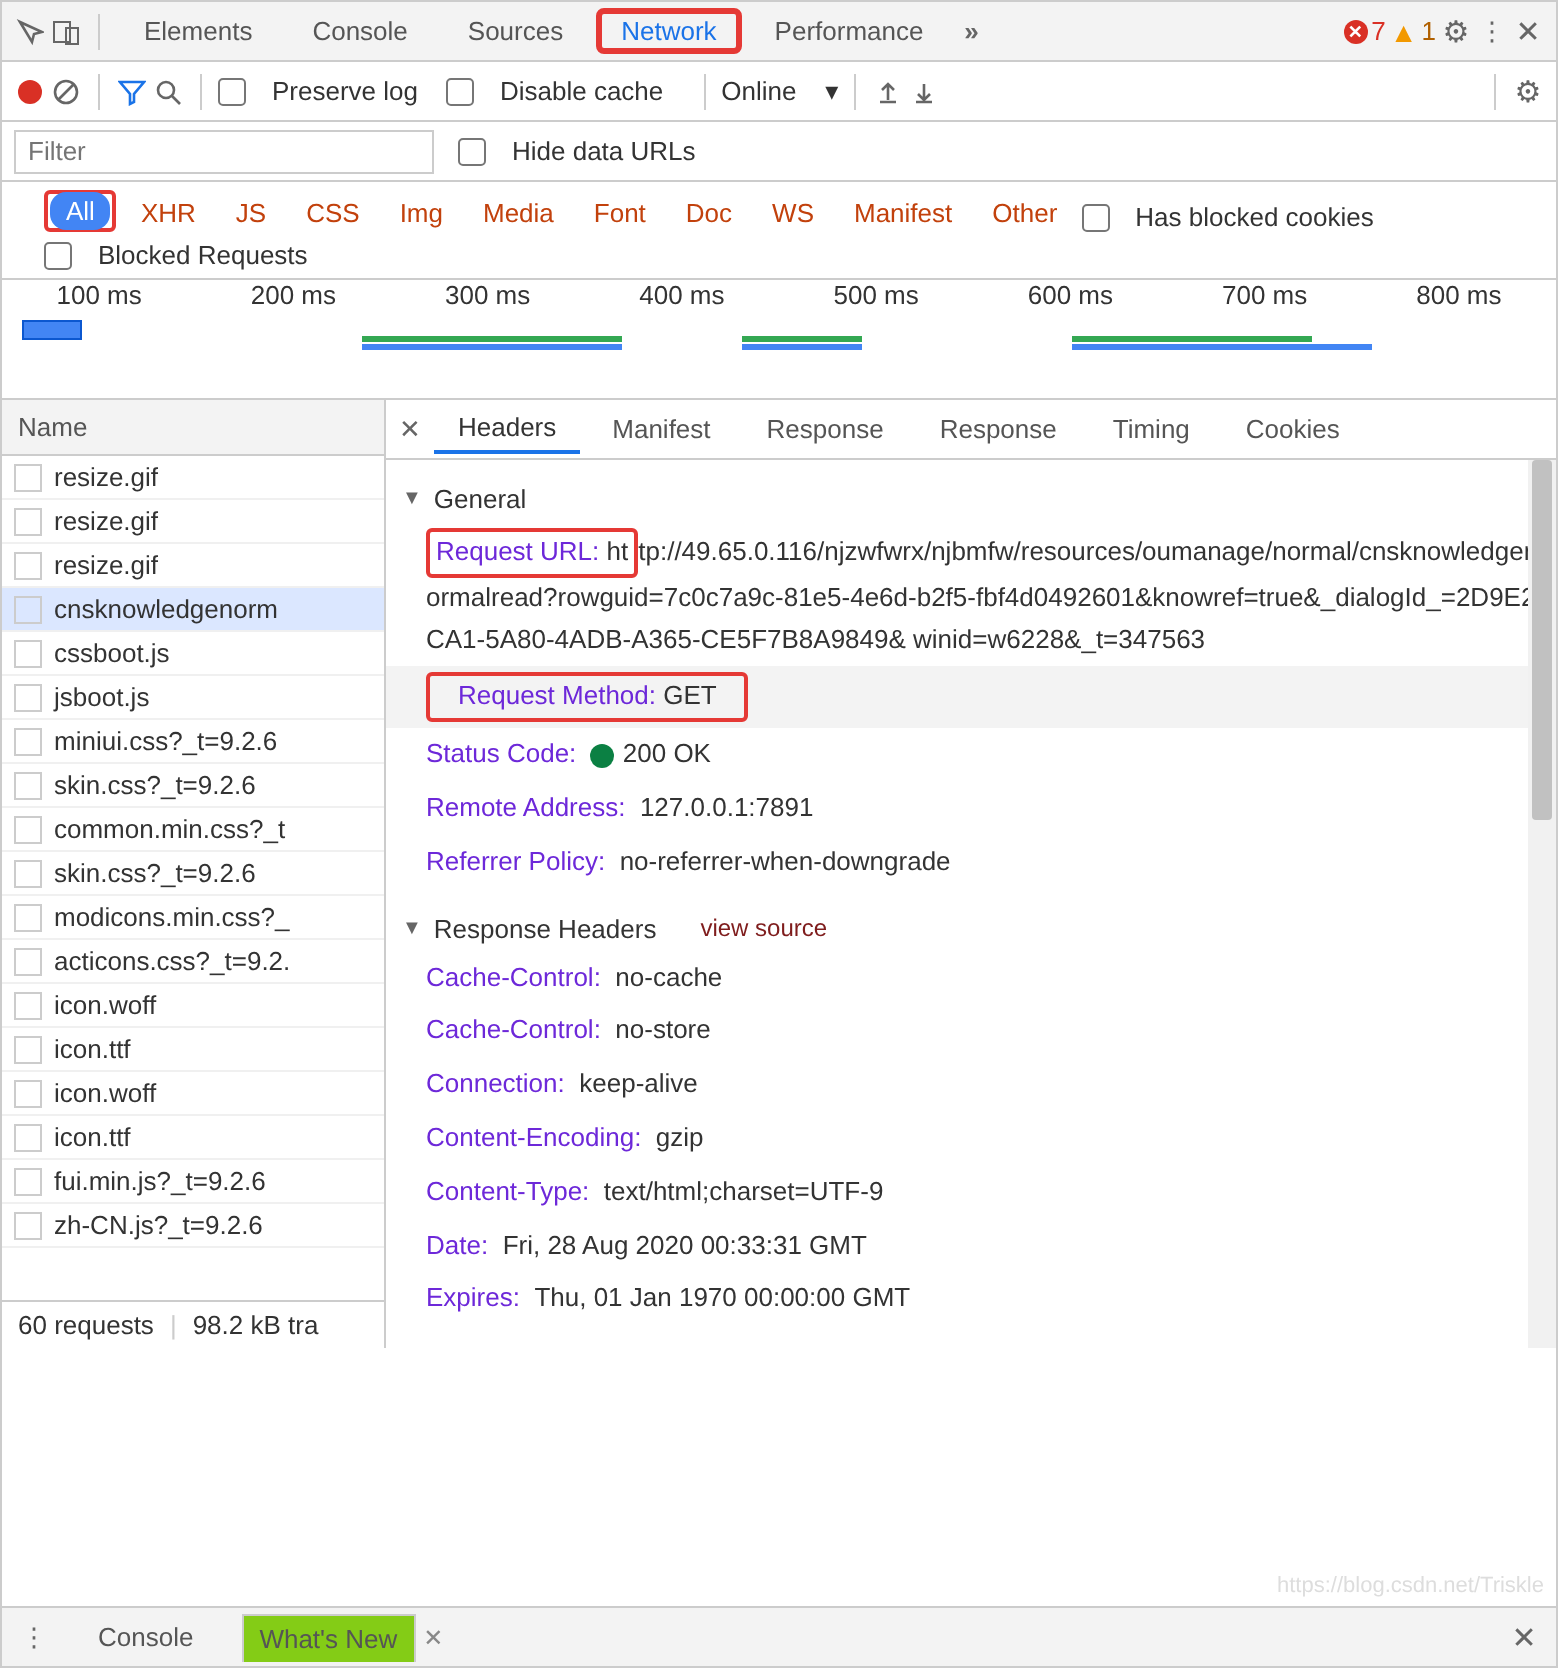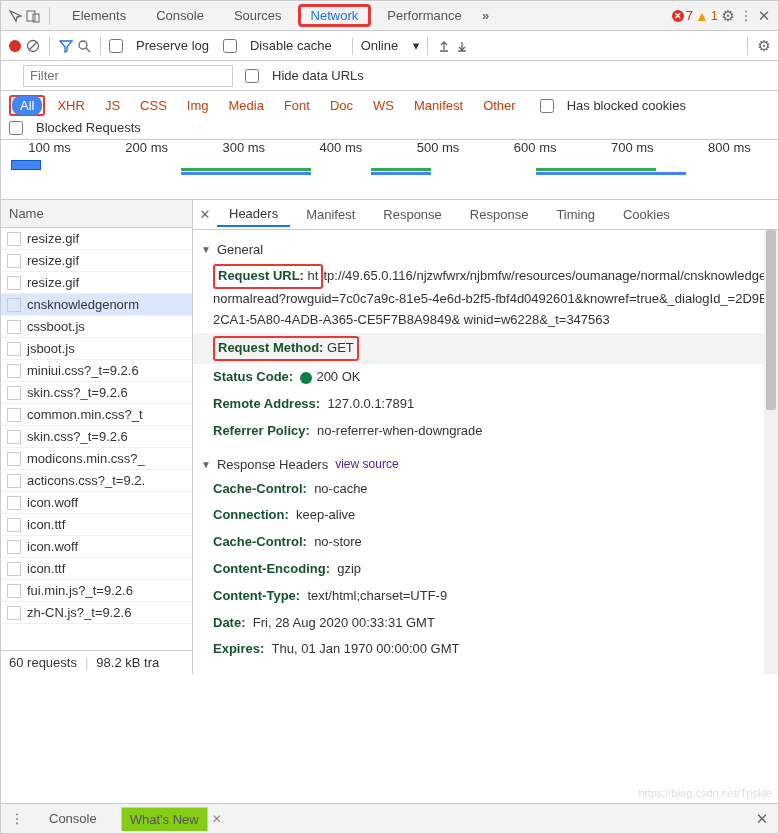--- a/index.html
+++ b/index.html
@@ -7,23 +7,23 @@
 .toolbar{display:flex;align-items:center;height:30px;border-bottom:1px solid #ccc;padding:0 6px;gap:2px}
 .tb-main{background:#f3f3f3}
 .tb-main .tab{padding:4px 14px;color:#555;cursor:pointer}
 .tb-main .tab.active{color:#1a73e8}
 .hl-red{border:3px solid #e53935;border-radius:4px;padding:1px 4px}
 .hl-red-tight{border:2px solid #e53935;border-radius:3px}
 .ico{width:16px;height:16px;display:inline-flex;align-items:center;justify-content:center;color:#666;flex:none}
 .sep{width:1px;height:18px;background:#ccc;margin:0 6px}
 .chk{display:flex;align-items:center;gap:13px;margin-right:12px}
 .chk input{width:14px;height:14px}
-.filterbar{display:flex;align-items:center;height:30px;border-bottom:1px solid #ccc;padding:0 22px;gap:12px}
+.filterbar{display:flex;align-items:center;height:30px;border-bottom:1px solid #ccc;padding:0 6px;gap:12px}
 .filter-inp{width:210px;height:22px;border:1px solid #ccc;padding:0 6px;color:#999}
-.typerow{display:flex;align-items:center;flex-wrap:wrap;padding:4px 8px;border-bottom:1px solid #ccc;gap:4px}
+.typerow{display:flex;align-items:flex-end;flex-wrap:wrap;padding:4px 21px;border-bottom:1px solid #ccc;gap:4px}
 .typerow .t{padding:2px 8px;color:#c2410c;cursor:pointer}
 .typerow .t.sel{background:#4285f4;color:#fff;border-radius:8px}
 .overview{height:60px;border-bottom:1px solid #ccc;position:relative;background:#fff}
 .ovlabels{display:flex;position:absolute;top:0;left:0;right:0;justify-content:space-around;font-size:11px;color:#666}
 .ovlines{position:absolute;top:20px;left:10px;right:10px;height:30px}
 .gl{position:absolute;height:3px;background:#34a853}
 .bl{position:absolute;height:3px;background:#4285f4}
 .split{display:flex;height:474px}
 .leftp{width:192px;border-right:1px solid #ccc;display:flex;flex-direction:column}
 .leftp .hdr{padding:6px 8px;border-bottom:1px solid #ccc;font-weight:400;background:#f3f3f3;color:#555}
@@ -34,25 +34,25 @@
 .statusbar{display:flex;border-top:1px solid #ccc;padding:4px 8px;gap:8px;font-size:12px;color:#555}
 .rightp{flex:1;display:flex;flex-direction:column;position:relative}
 .subtabs{display:flex;align-items:center;border-bottom:1px solid #ccc;height:30px;padding:0 4px;gap:4px}
 .subtabs .st{padding:4px 12px;color:#555;cursor:pointer}
 .subtabs .st.active{border-bottom:2px solid #1a73e8;color:#333}
 .detail{flex:1;overflow:auto;padding:4px 0;font-size:13px;position:relative}
 .sect{padding:4px 8px}
 .sectttl{color:#333;font-weight:400;padding:4px 0;display:flex;align-items:center;gap:6px}
 .sectttl .tri{font-size:10px;color:#666}
 .kv{padding:3px 0 3px 12px;line-height:1.6;word-break:break-all;font-family:Menlo,Consolas,monospace;font-size:12px}
-.kv .k{font-weight:bold;color:#14532d}
+.kv .k{font-weight:normal;color:#6d28d9}
 .kv .v{color:#333;font-weight:normal}
 .greyband{background:#f3f3f3;margin-left:-8px;margin-right:-8px;padding-left:20px;padding-right:8px}
 .dot-g{width:12px;height:12px;border-radius:50%;background:#0b8043;display:inline-block;margin-right:4px;vertical-align:middle}
-.viewsrc{color:#4c1d95;font-size:12px;margin-left:1px;font-weight:normal}
+.viewsrc{color:#7f1d1d;font-size:12px;margin-left:16px;font-weight:normal}
 .drawer{position:absolute;bottom:0;left:0;right:0;height:30px;border-top:1px solid #ccc;background:#f3f3f3;display:flex;align-items:center;padding:0 8px;gap:16px}
 .drawer .dt{padding:4px 8px;color:#555}
 .drawer .dt.active{background:#84cc16;border-top:1px solid #ccc;border-left:1px solid #ccc;border-right:1px solid #ccc;margin-bottom:-1px}
 .closex{margin-left:-12px;font-size:12px;color:#888}
 .badge{display:flex;align-items:center;gap:2px;font-size:12px}
 .errc{width:12px;height:12px;border-radius:50%;background:#d93025;color:#fff;font-size:9px;display:flex;align-items:center;justify-content:center;font-weight:bold}
 .warnt{color:#f29900;font-size:14px}
 .scrlb{position:absolute;right:0;width:14px;top:0;bottom:0;background:#f1f1f1}
 .scrlb .thumb{position:absolute;left:2px;right:2px;background:#c1c1c1;border-radius:2px}
 .watermark{position:absolute;right:6px;bottom:34px;font-size:11px;color:#ddd;pointer-events:none}
@@ -156,21 +156,21 @@
   <span class="t">XHR</span>
   <span class="t">JS</span>
   <span class="t">CSS</span>
   <span class="t">Img</span>
   <span class="t">Media</span>
   <span class="t">Font</span>
   <span class="t">Doc</span>
   <span class="t">WS</span>
   <span class="t">Manifest</span>
   <span class="t">Other</span>
-  <label class="chk" style="margin-left:12px">
+  <label class="chk" style="margin-left:0">
       <input type="checkbox" style="">
       <span>Has blocked cookies</span>
     </label>
   <label class="chk" style="width:100%">
       <input type="checkbox" style="">
       <span>Blocked Requests</span>
     </label>
 </div>
 
 <div class="overview">
@@ -288,35 +288,35 @@
       <span class="st">Timing</span>
       <span class="st">Cookies</span>
     </div>
     <div class="detail">
       <div class="sect">
         <div class="sectttl">
             <span class="tri">▼</span>
             <span>General</span>
           </div>
         <div class="kv"><span class="hl-red-tight" style="display:inline-block;padding:0 3px"><span class="k">Request URL:</span> <span class="v">ht</span></span><span class="v">tp://49.65.0.116/njzwfwrx/njbmfw/resources/oumanage/normal/cnsknowledgenormalread?rowguid=7c0c7a9c-81e5-4e6d-b2f5-fbf4d0492601&amp;knowref=true&amp;_dialogId_=2D9E2CA1-5A80-4ADB-A365-CE5F7B8A9849&amp; winid=w6228&amp;_t=347563</span></div>
-        <div class="kv greyband"><span class="hl-red-tight" style="display:inline-block;padding:0 3px"><span class="k">Request Method:</span> <span class="v">GET</span></span></div>
+        <div class="kv greyband"><span class="hl-red-tight" style="display:inline-block;padding:0 14px"><span class="k">Request Method:</span> <span class="v">GET</span></span></div>
         <div class="kv"><span class="k">Status Code:</span> <span class="dot-g"></span><span class="v">200 OK</span></div>
         <div class="kv"><span class="k">Remote Address:</span> <span class="v">127.0.0.1:7891</span></div>
         <div class="kv"><span class="k">Referrer Policy:</span> <span class="v">no-referrer-when-downgrade</span></div>
       </div>
       <div class="sect">
         <div class="sectttl">
             <span class="tri">▼</span>
             <span>Response Headers</span>
             <span class="viewsrc">view source</span>
           </div>
         <div id="resphdrs">
             <div class="kv"><span class="k">Cache-Control:</span> <span class="v">no-cache</span></div>
+            <div class="kv"><span class="k">Cache-Control:</span> <span class="v">no-store</span></div>
             <div class="kv"><span class="k">Connection:</span> <span class="v">keep-alive</span></div>
-            <div class="kv"><span class="k">Cache-Control:</span> <span class="v">no-store</span></div>
             <div class="kv"><span class="k">Content-Encoding:</span> <span class="v">gzip</span></div>
             <div class="kv"><span class="k">Content-Type:</span> <span class="v">text/html;charset=UTF-9</span></div>
             <div class="kv"><span class="k">Date:</span> <span class="v">Fri, 28 Aug 2020 00:33:31 GMT</span></div>
             <div class="kv"><span class="k">Expires:</span> <span class="v">Thu, 01 Jan 1970 00:00:00 GMT</span></div>
           </div>
       </div>
       <div class="scrlb">
           <div class="thumb" style="top:0;height:180px"></div>
         </div>
     </div>

